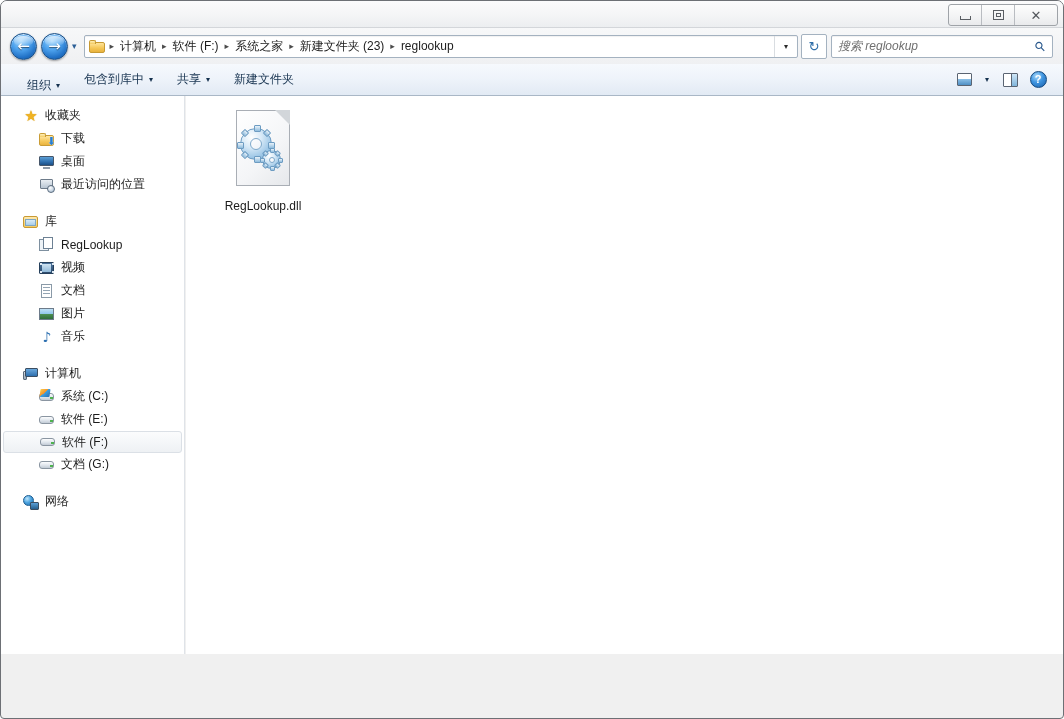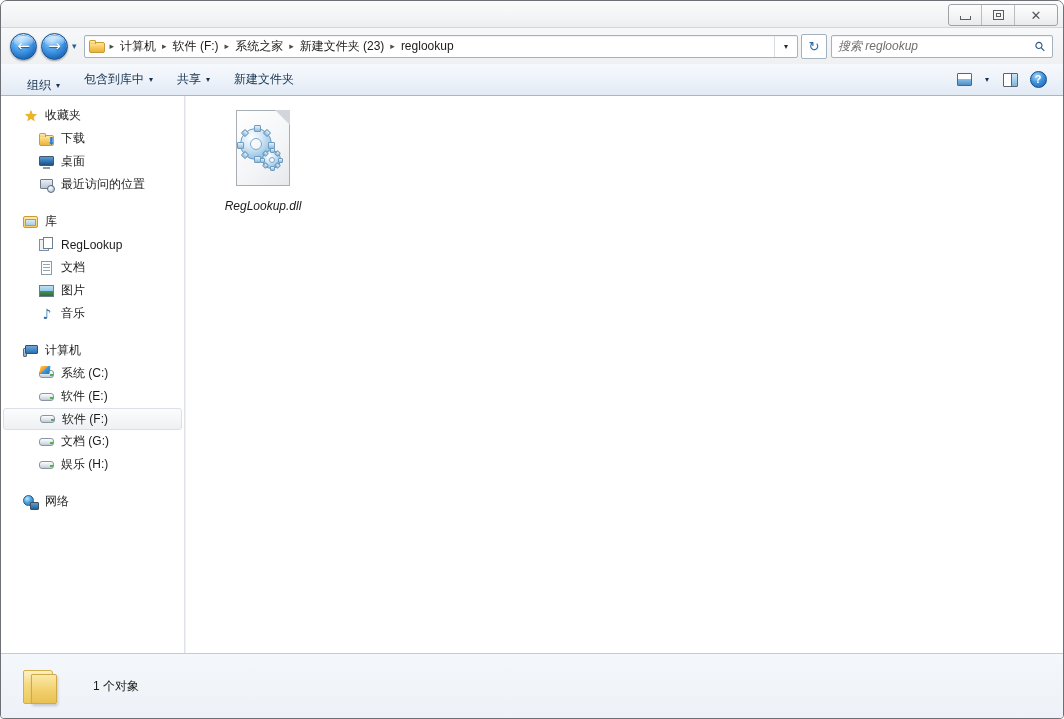--- a/index.html
+++ b/index.html
@@ -444,21 +444,20 @@
   #gearbig { left: 10px; top: 18px; width: 32px; height: 32px; }
   #gearbig .hole { left: 9px; top: 9px; width: 12px; height: 12px; }
   #gearsml { left: 32px; top: 40px; width: 19px; height: 19px; }
   #gearsml .hole { left: 5.5px; top: 5.5px; width: 6px; height: 6px; }
   #filelabel {
     margin-top: 6px;
     font-size: 12px; color: #1b1b1b; text-align: center;
     line-height: 15px;
     padding: 1px 3px;
     white-space: nowrap;
-    font-style: italic;
   }
 
   
   #statusbar {
     position: absolute; left: 0; bottom: 0;
     width: 100%; height: 65px;
     background: linear-gradient(180deg,#f4f7fb 0%, #eef2f8 100%);
     border-top: 1px solid #c3cbd6;
     box-sizing: border-box;
     display: flex; align-items: center;
@@ -635,20 +634,31 @@
           <span class="nlabel">库</span>
         </div>
         <div class="nav-row child">
           <span class="nicon i-svn">
             <span class="pg2"></span>
               <span class="pg1"></span>
           </span>
           <span class="nlabel">RegLookup</span>
         </div>
         <div class="nav-row child">
+          <span class="nicon i-video">
+            <span class="fr"></span>
+              <span class="mid"></span>
+            <span class="perf" style="left:1px;top:3px"></span>
+            <span class="perf" style="left:1px;top:11px"></span>
+            <span class="perf" style="right:1px;top:3px"></span>
+            <span class="perf" style="right:1px;top:11px"></span>
+          </span>
+          <span class="nlabel">视频</span>
+        </div>
+        <div class="nav-row child">
           <span class="nicon i-doc">
             <span class="pg"></span>
             <span class="ln" style="top:4px"></span>
             <span class="ln" style="top:7px"></span>
             <span class="ln" style="top:10px"></span>
           </span>
           <span class="nlabel">文档</span>
         </div>
         <div class="nav-row child">
           <span class="nicon i-pic">
@@ -692,27 +702,20 @@
               <span class="led"></span>
           </span>
           <span class="nlabel">软件 (F:)</span>
         </div>
         <div class="nav-row child">
           <span class="nicon i-drive">
             <span class="bd"></span>
               <span class="led"></span>
           </span>
           <span class="nlabel">文档 (G:)</span>
-        </div>
-        <div class="nav-row child">
-          <span class="nicon i-drive">
-            <span class="bd"></span>
-              <span class="led"></span>
-          </span>
-          <span class="nlabel">娱乐 (H:)</span>
         </div>
       </div>
 
       <div class="nav-group">
         <div class="nav-row root">
           <span class="nicon i-net">
             <span class="gl"></span>
               <span class="mon"></span>
           </span>
           <span class="nlabel">网络</span>
@@ -748,22 +751,14 @@
             <span class="tooth" style="right:0px;bottom:0px;width:5px;height:5px;transform:rotate(45deg)"></span>
             <span class="hole"></span>
           </span>
         </div>
         <div id="filelabel">RegLookup.dll</div>
       </div>
     </div>
 
   </div>
 
-  <div id="statusbar">
-    <div id="statusfolder">
-      <span class="back"></span>
-        <span class="front"></span>
-    </div>
-    <div id="statustext">1 个对象</div>
-    <div id="grip"></div>
-  </div>
 
 </div>
 
 </body></html>

